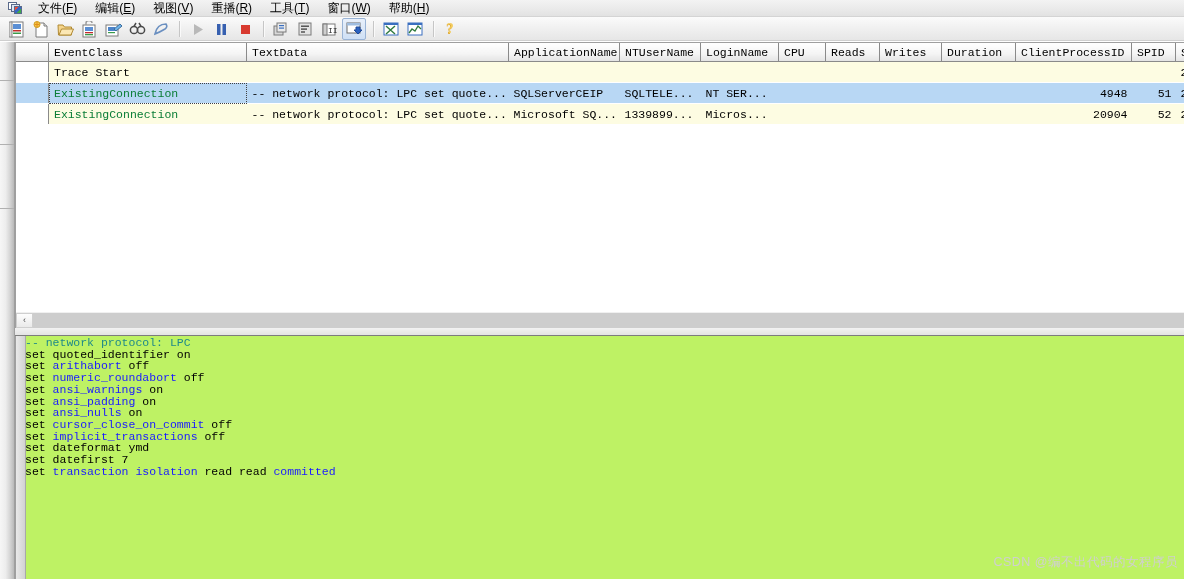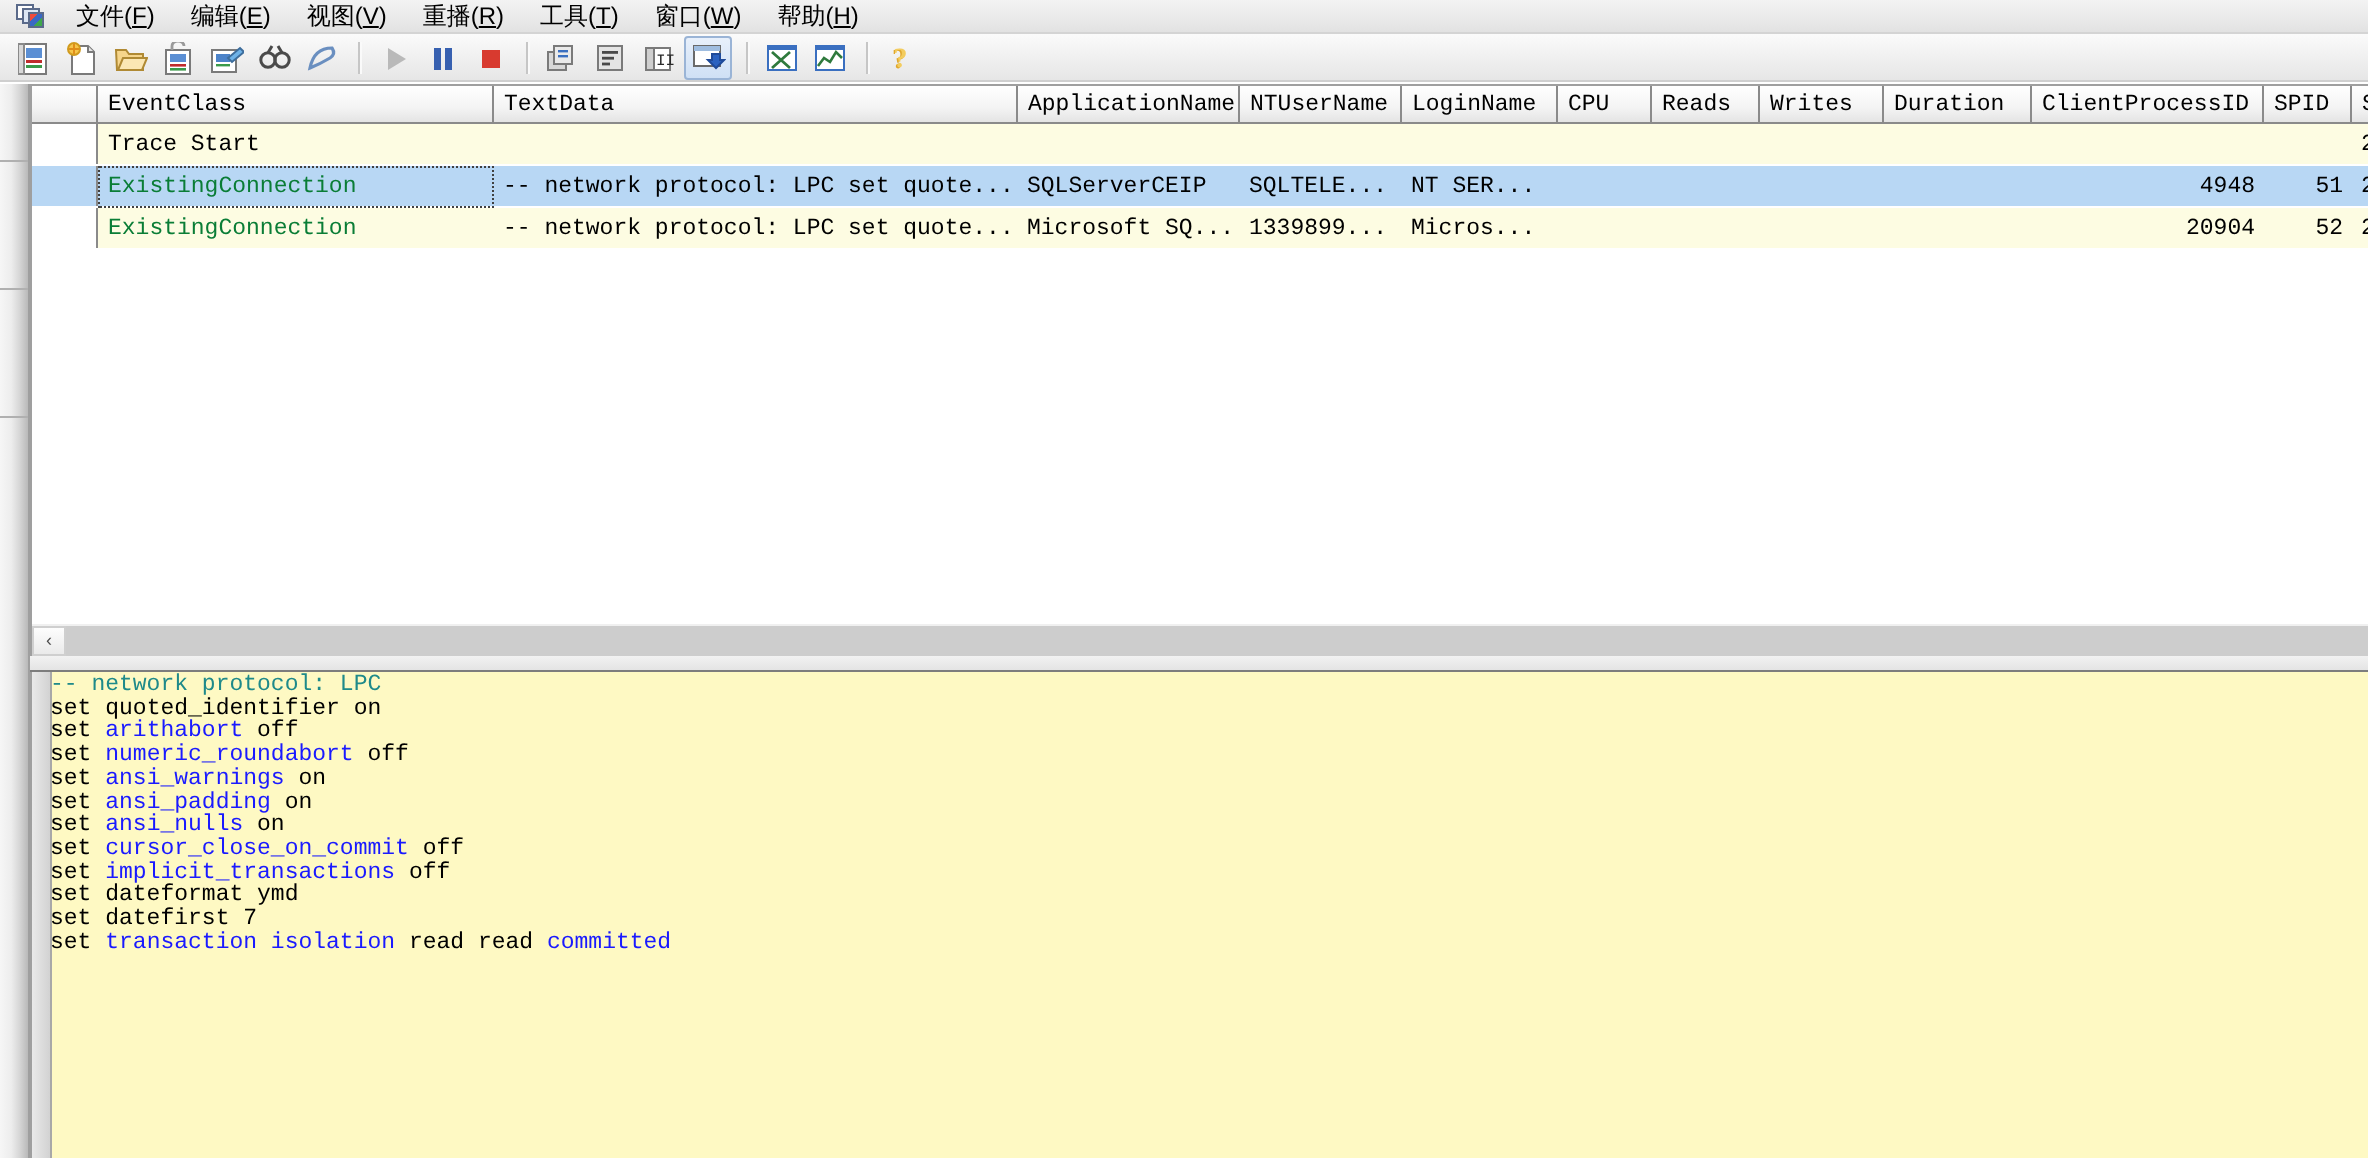--- a/index.html
+++ b/index.html
@@ -184,21 +184,21 @@
     left: 15px; top: 286px; right: 0; height: 8px;
     background: linear-gradient(to bottom,#f2f2f2,#e4e4e4);
     border-bottom: 1px solid #7d7d7d;
     box-sizing: border-box;
   }
 
   
   .textpane {
     position: absolute;
     left: 15px; top: 294px; right: 0; bottom: 0;
-    background: #fef9c3;
+    background: #bef264;
     border-left: 1px solid #9f9f9f;
     box-sizing: border-box;
     overflow: hidden;
   }
   .textpane-inner {
     position: absolute;
     left: 9px; top: 0px; right: 0; bottom: 0;
     padding-top: 1px;
   }
   .textpane .lgutter {
@@ -495,13 +495,14 @@
         <div class="sqlline"><span class="kw-black">set </span><span class="kw-blue">ansi_padding</span><span class="kw-black"> on</span></div>
         <div class="sqlline"><span class="kw-black">set </span><span class="kw-blue">ansi_nulls</span><span class="kw-black"> on</span></div>
         <div class="sqlline"><span class="kw-black">set </span><span class="kw-blue">cursor_close_on_commit</span><span class="kw-black"> off</span></div>
         <div class="sqlline"><span class="kw-black">set </span><span class="kw-blue">implicit_transactions</span><span class="kw-black"> off</span></div>
         <div class="sqlline"><span class="kw-black">set dateformat ymd</span></div>
         <div class="sqlline"><span class="kw-black">set datefirst 7</span></div>
         <div class="sqlline"><span class="kw-black">set </span><span class="kw-blue">transaction isolation</span><span class="kw-black"> read read </span><span class="kw-blue">committed</span></div>
       </div>
   </div>
 
+  <div class="watermark">CSDN @编不出代码的女程序员</div>
 </div>
 
 </body></html>

